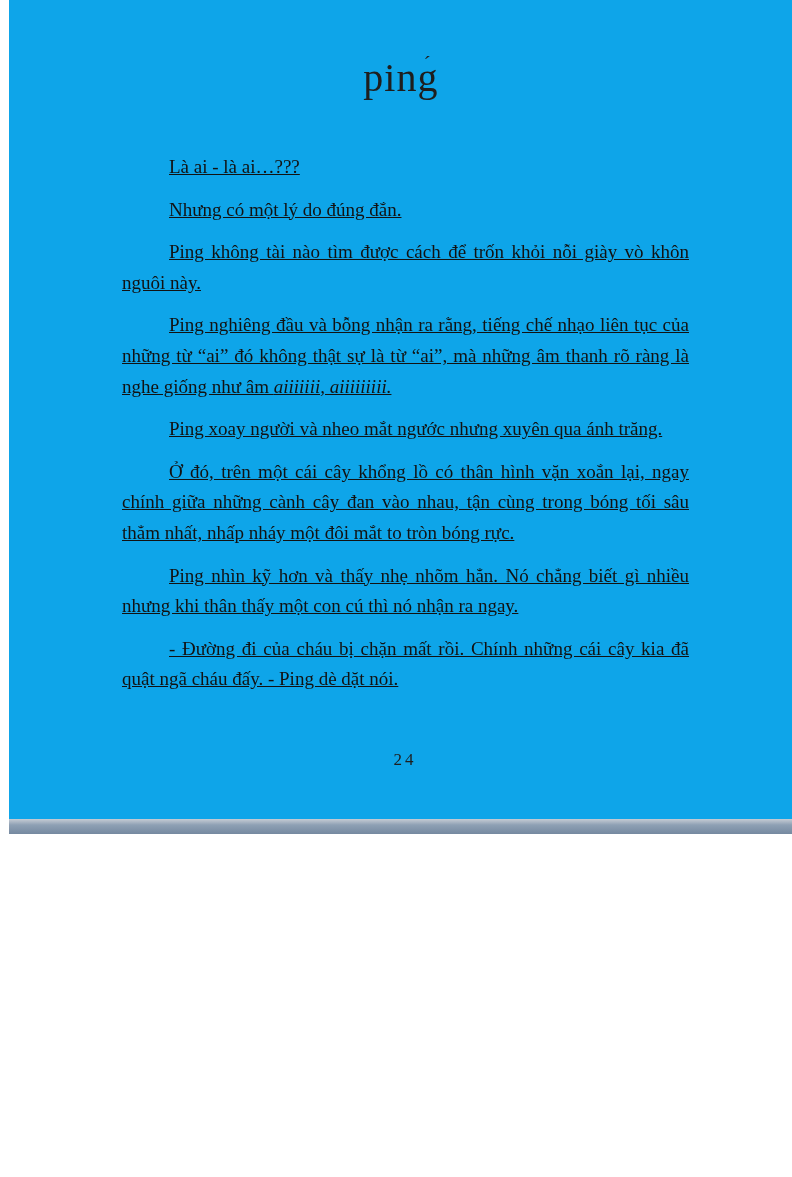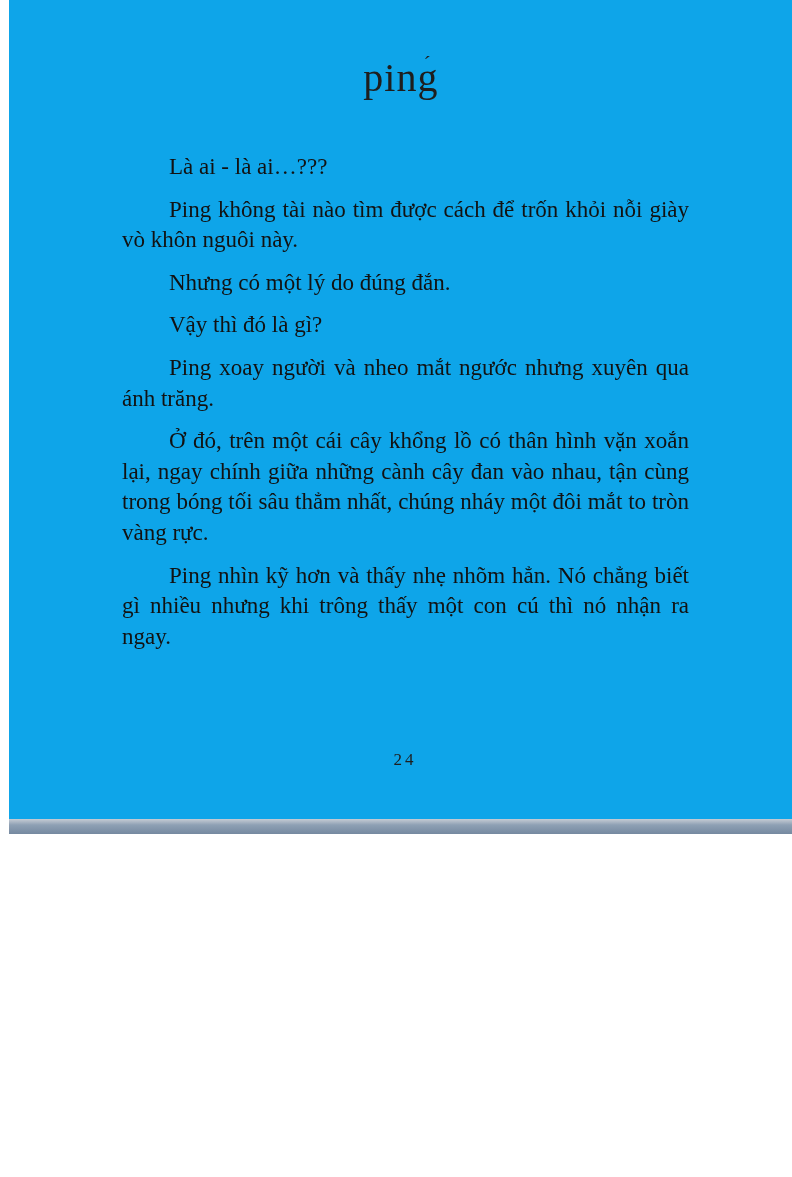--- a/index.html
+++ b/index.html
@@ -31,24 +31,25 @@
   }
   .logo-mark {
     position: relative;
     left: -15px;
     top: -20px;
     font-size: 22px;
     color: #1e1e1e;
   }
   .text-block {
     margin: 44px 112px 0 113px;
-    font-size: 23px;
+    font-size: 19px;
     line-height: 30.6px;
     text-align: justify;
     text-justify: inter-word;
+    text-decoration: underline;
   }
   .para {
     margin: 0 0 12px 0;
     text-indent: 47px;
   }
   .para:last-child {
     margin-bottom: 0;
   }
   .it {
     font-style: italic;
@@ -74,25 +75,26 @@
 </style>
 </head>
 <body>
 
 <div class="page">
 
   <div class="logo"><span>ping</span><span class="logo-mark">ˊ</span></div>
 
   <main class="text-block">
     <p class="para">Là ai - là ai…???</p>
+    <p class="para">Nhưng có một lý do đúng đắn.</p>
     <p class="para">Ping không tài nào tìm được cách để trốn khỏi nỗi giày vò khôn nguôi này.</p>
-    <p class="para">Nhưng có một lý do đúng đắn.</p>
-    <p class="para">Vậy thì đó là gì?</p>
+    <p class="para"><span>Ping nghiêng đầu và bỗng nhận ra rằng, tiếng chế nhạo liên tục của những từ “ai” đó không thật sự là từ “ai”, mà những âm thanh rõ ràng là nghe giống như âm </span><em class="it">aiiiiiii, aiiiiiiiii.</em></p>
     <p class="para">Ping xoay người và nheo mắt ngước nhưng xuyên qua ánh trăng.</p>
-    <p class="para">Ở đó, trên một cái cây khổng lồ có thân hình vặn xoắn lại, ngay chính giữa những cành cây đan vào nhau, tận cùng trong bóng tối sâu thẳm nhất, chúng nháy một đôi mắt to tròn vàng rực.</p>
-    <p class="para">Ping nhìn kỹ hơn và thấy nhẹ nhõm hẳn. Nó chẳng biết gì nhiều nhưng khi trông thấy một con cú thì nó nhận ra ngay.</p>
+    <p class="para">Ở đó, trên một cái cây khổng lồ có thân hình vặn xoắn lại, ngay chính giữa những cành cây đan vào nhau, tận cùng trong bóng tối sâu thẳm nhất, nhấp nháy một đôi mắt to tròn bóng rực.</p>
+    <p class="para">Ping nhìn kỹ hơn và thấy nhẹ nhõm hẳn. Nó chẳng biết gì nhiều nhưng khi thân thấy một con cú thì nó nhận ra ngay.</p>
+    <p class="para">- Đường đi của cháu bị chặn mất rồi. Chính những cái cây kia đã quật ngã cháu đấy. - Ping dè dặt nói.</p>
   </main>
 
   <div class="page-number">24</div>
 
   <div class="bottom-bar"></div>
 
 </div>
 
 </body></html>

